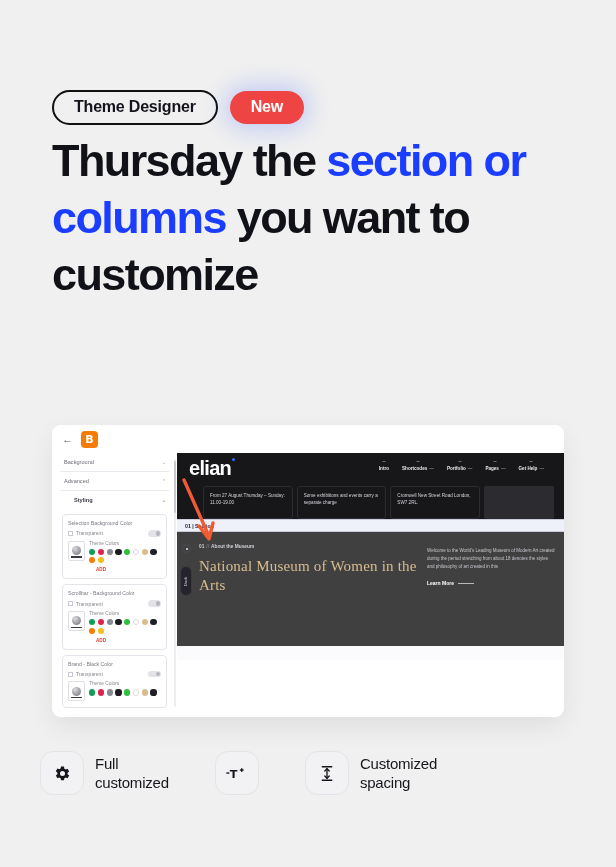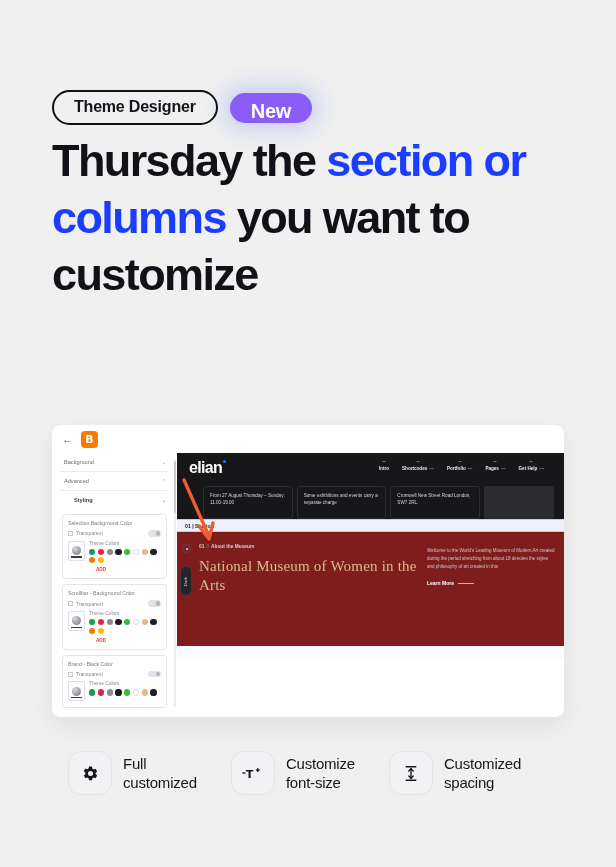--- a/index.html
+++ b/index.html
@@ -12,22 +12,22 @@
   .page { position: relative; width: 616px; height: 644px; background: #f0f0f0; }
 
   
   .badge-row { position: absolute; left: 52px; top: 90px; display: flex; align-items: center; gap: 12px; }
   .pill-outline {
     border: 2px solid #111; border-radius: 999px;
     padding: 7px 20px 8px; font-size: 16px; font-weight: 600; color: #14141c;
     letter-spacing: -0.2px; background: transparent; line-height: 1;
   }
   .pill-blue {
-    position: relative; background: #8b5cf6; color: #fff; border-radius: 999px;
-    padding: 8px 21px 2px; font-size: 20px; font-weight: 700; letter-spacing: -0.2px; line-height: 1;
+    position: relative; background: #ef4444; color: #fff; border-radius: 999px;
+    padding: 8px 21px 9px; font-size: 16px; font-weight: 700; letter-spacing: -0.2px; line-height: 1;
     box-shadow: 0 0 22px 6px rgba(40,80,255,0.22);
   }
 
   
   .headline {
     position: absolute; left: 52px; top: 132px; width: 520px;
     font-size: 45px; line-height: 57px; font-weight: 700;
     letter-spacing: -1.6px; color: #111118;
   }
   .headline .hl { color: #1b3dff; }
@@ -82,39 +82,39 @@
   .sw-head { font-size: 4.8px; color: #8a8a92; margin-bottom: 3px; }
   .dots { display: flex; flex-wrap: wrap; gap: 2.6px; max-width: 76px; }
   .dot { width: 6.2px; height: 6.2px; border-radius: 50%; }
   .add-lbl { font-size: 4.6px; color: #e03b2f; font-weight: 700; margin-top: 4px; margin-left: 28px; }
   .panel-scroll { position: absolute; right: 1px; top: 6px; width: 2px; height: 248px; background: #eeecf1; border-radius: 2px; }
   .panel-scroll i { position: absolute; top: 2px; left: 0; width: 2px; height: 52px; background: #c9c7cf; border-radius: 2px; display:block; }
 
   
   .preview { flex: 1; position: relative; background: #fff; overflow: hidden; }
   .site-nav { height: 30px; background: #17171a; display: flex; align-items: center; padding: 0 12px; }
-  .logo { color: #fff; font-size: 16px; font-weight: 700; letter-spacing: -0.7px; position: relative; }
+  .logo { color: #fff; font-size: 20px; font-weight: 700; letter-spacing: -0.7px; position: relative; }
   .logo .dot-b { position: absolute; right: -4px; top: 1px; width: 3px; height: 3px; border-radius: 50%; background: #2f6bff; }
   .nav-links { margin-left: auto; display: flex; gap: 13px; padding-right: 8px; }
   .nav-it { font-size: 4.6px; color: #e9e9ec; font-weight: 600; position: relative; }
   .nav-it i { position: absolute; left: 50%; transform: translateX(-50%); top: -5px; width: 3px; height: 1.4px; background: #6d6d78; }
   .nav-it em { font-style: normal; color: #8a8a94; margin-left: 2px; }
 
   .info-strip { background: #17171a; height: 36px; display: flex; gap: 4px; padding: 3px 10px 0 26px; }
   .info-box { flex: 1; border: 0.5px solid #2c2c31; border-radius: 3px; padding: 5px 6px; }
   .info-box p { font-size: 4.6px; color: #d5d5da; line-height: 7px; }
   .info-img { width: 70px; background: #2b2b30; border-radius: 2px; }
 
   .sect-label {
     background: #eef0fa; height: 13px; display: flex; align-items: center;
     padding-left: 8px; font-size: 5.2px; color: #21212a; font-weight: 700;
     border-top: 0.7px solid #c9ccdd; border-bottom: 0.7px solid #c9ccdd;
   }
 
-  .hero { background: #7f1d1d; height: 128px; position: relative; display: flex; padding: 12px 0 0 0; }
+  .hero { background: #404040; height: 128px; position: relative; display: flex; padding: 12px 0 0 0; }
   .hero-left-rail { width: 22px; position: relative; }
   .rail-circ { position: absolute; left: 5px; top: 0px; width: 9px; height: 9px; border-radius: 50%; border: 0.6px solid #4b4b54; }
   .rail-circ::after { content:""; position:absolute; left:3.4px; top:3.4px; width:2px; height:2px; background:#b9b9c0; }
   .dark-pill {
     position: absolute; left: 3px; top: 22px; width: 12px; height: 30px;
     background: #24242a; border: 0.5px solid #3a3a42; border-radius: 6px;
     display: flex; align-items: center; justify-content: center;
   }
   .dark-pill span { font-size: 4.4px; color: #cfcfd6; transform: rotate(-90deg); white-space: nowrap; }
   .hero-main { flex: 1; padding-right: 8px; display: flex; }
@@ -131,21 +131,21 @@
     margin-top: 9px; font-size: 5px; color: #fff; font-weight: 700;
     display: flex; align-items: center; gap: 4px;
   }
   .learn i { width: 16px; height: 0.6px; background: #b8b8bf; display: block; }
   .hero-bottom-white { position: absolute; left: 0; right: 0; bottom: 0; height: 14px; background: #fbfbfd; }
 
   
   .arrow-svg { position: absolute; left: 178px; top: 476px; pointer-events: none; }
 
   
-  .features { position: absolute; left: 68px; top: 751px; display: flex; gap: 34px; }
+  .features { position: absolute; left: 40px; top: 751px; display: flex; gap: 46px; }
   .feat { display: flex; align-items: center; gap: 11px; }
   .feat-ico {
     width: 44px; height: 44px; border-radius: 13px; background: #f2f2f4;
     border: 1px solid #e4e4e8; display: flex; align-items: center; justify-content: center;
     color: #15151c;
   }
   .feat-lab { font-size: 15px; line-height: 19px; color: #16161d; font-weight: 500; letter-spacing: -0.2px; white-space: pre-line; }
 </style>
 </head>
 <body>
@@ -358,22 +358,20 @@
 
     <div class="feat">
       <div class="feat-ico">
         <svg width="21" height="19" viewBox="0 0 28 24">
           <text x="5" y="18" font-family="DejaVu Sans, sans-serif" font-size="15" font-weight="bold" fill="currentColor">T</text>
           <rect x="0.5" y="10.5" width="4" height="1.8" fill="currentColor"></rect>
           <rect x="18.5" y="6.5" width="5" height="1.8" fill="currentColor"></rect>
           <rect x="20.1" y="4.9" width="1.8" height="5" fill="currentColor"></rect>
         </svg>
       </div>
-      <div class="feat-lab">Customize
-font-size</div>
     </div>
 
     <div class="feat">
       <div class="feat-ico">
         <svg width="18" height="19" viewBox="0 0 20 24" stroke="currentColor" stroke-width="1.7" fill="none" stroke-linecap="round">
           <line x1="4" y1="3.5" x2="16" y2="3.5"></line>
           <line x1="4" y1="20.5" x2="16" y2="20.5"></line>
           <line x1="10" y1="6" x2="10" y2="18"></line>
           <path d="M7.2 8.8 L10 6 L12.8 8.8"></path>
           <path d="M7.2 15.2 L10 18 L12.8 15.2"></path>

